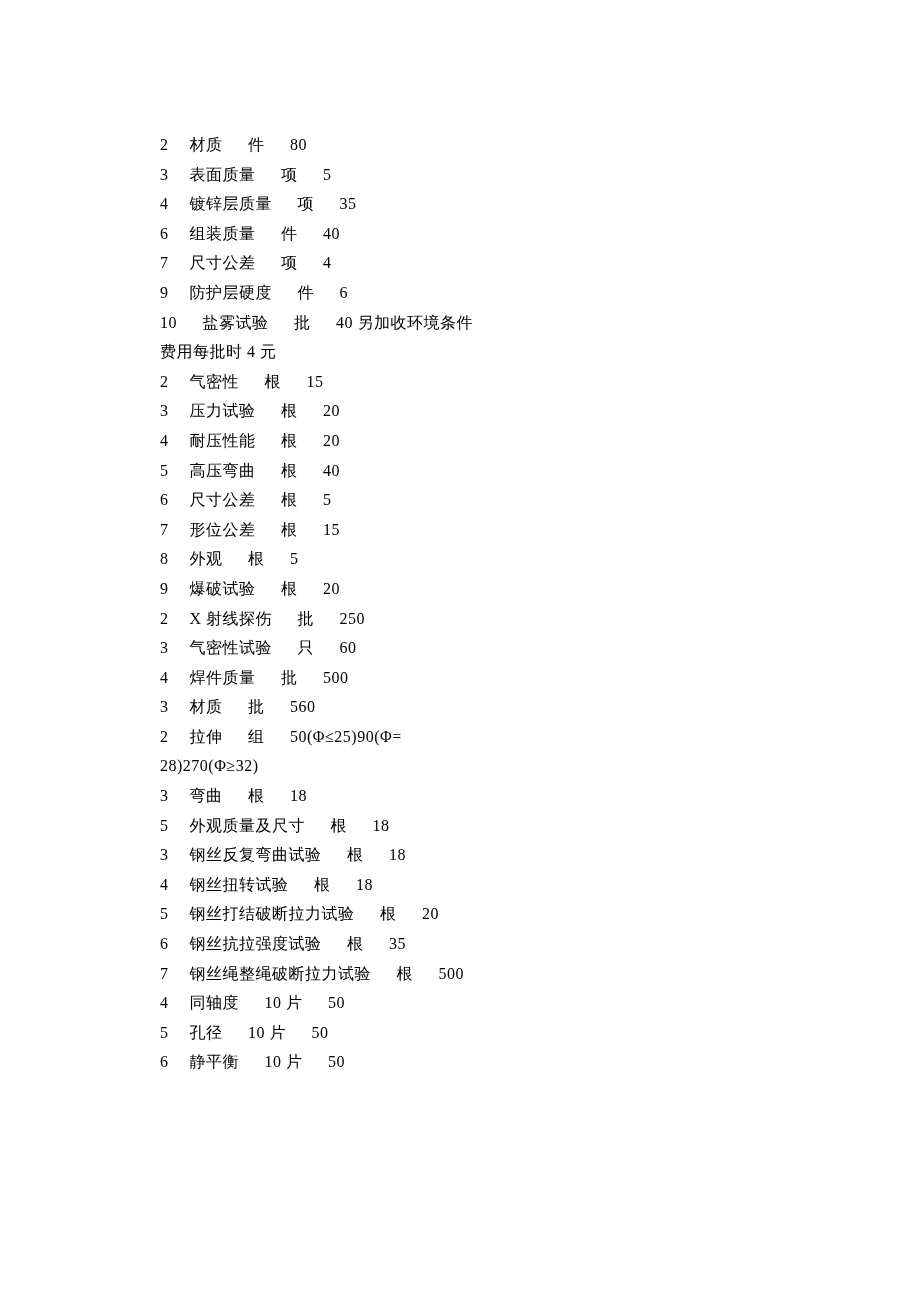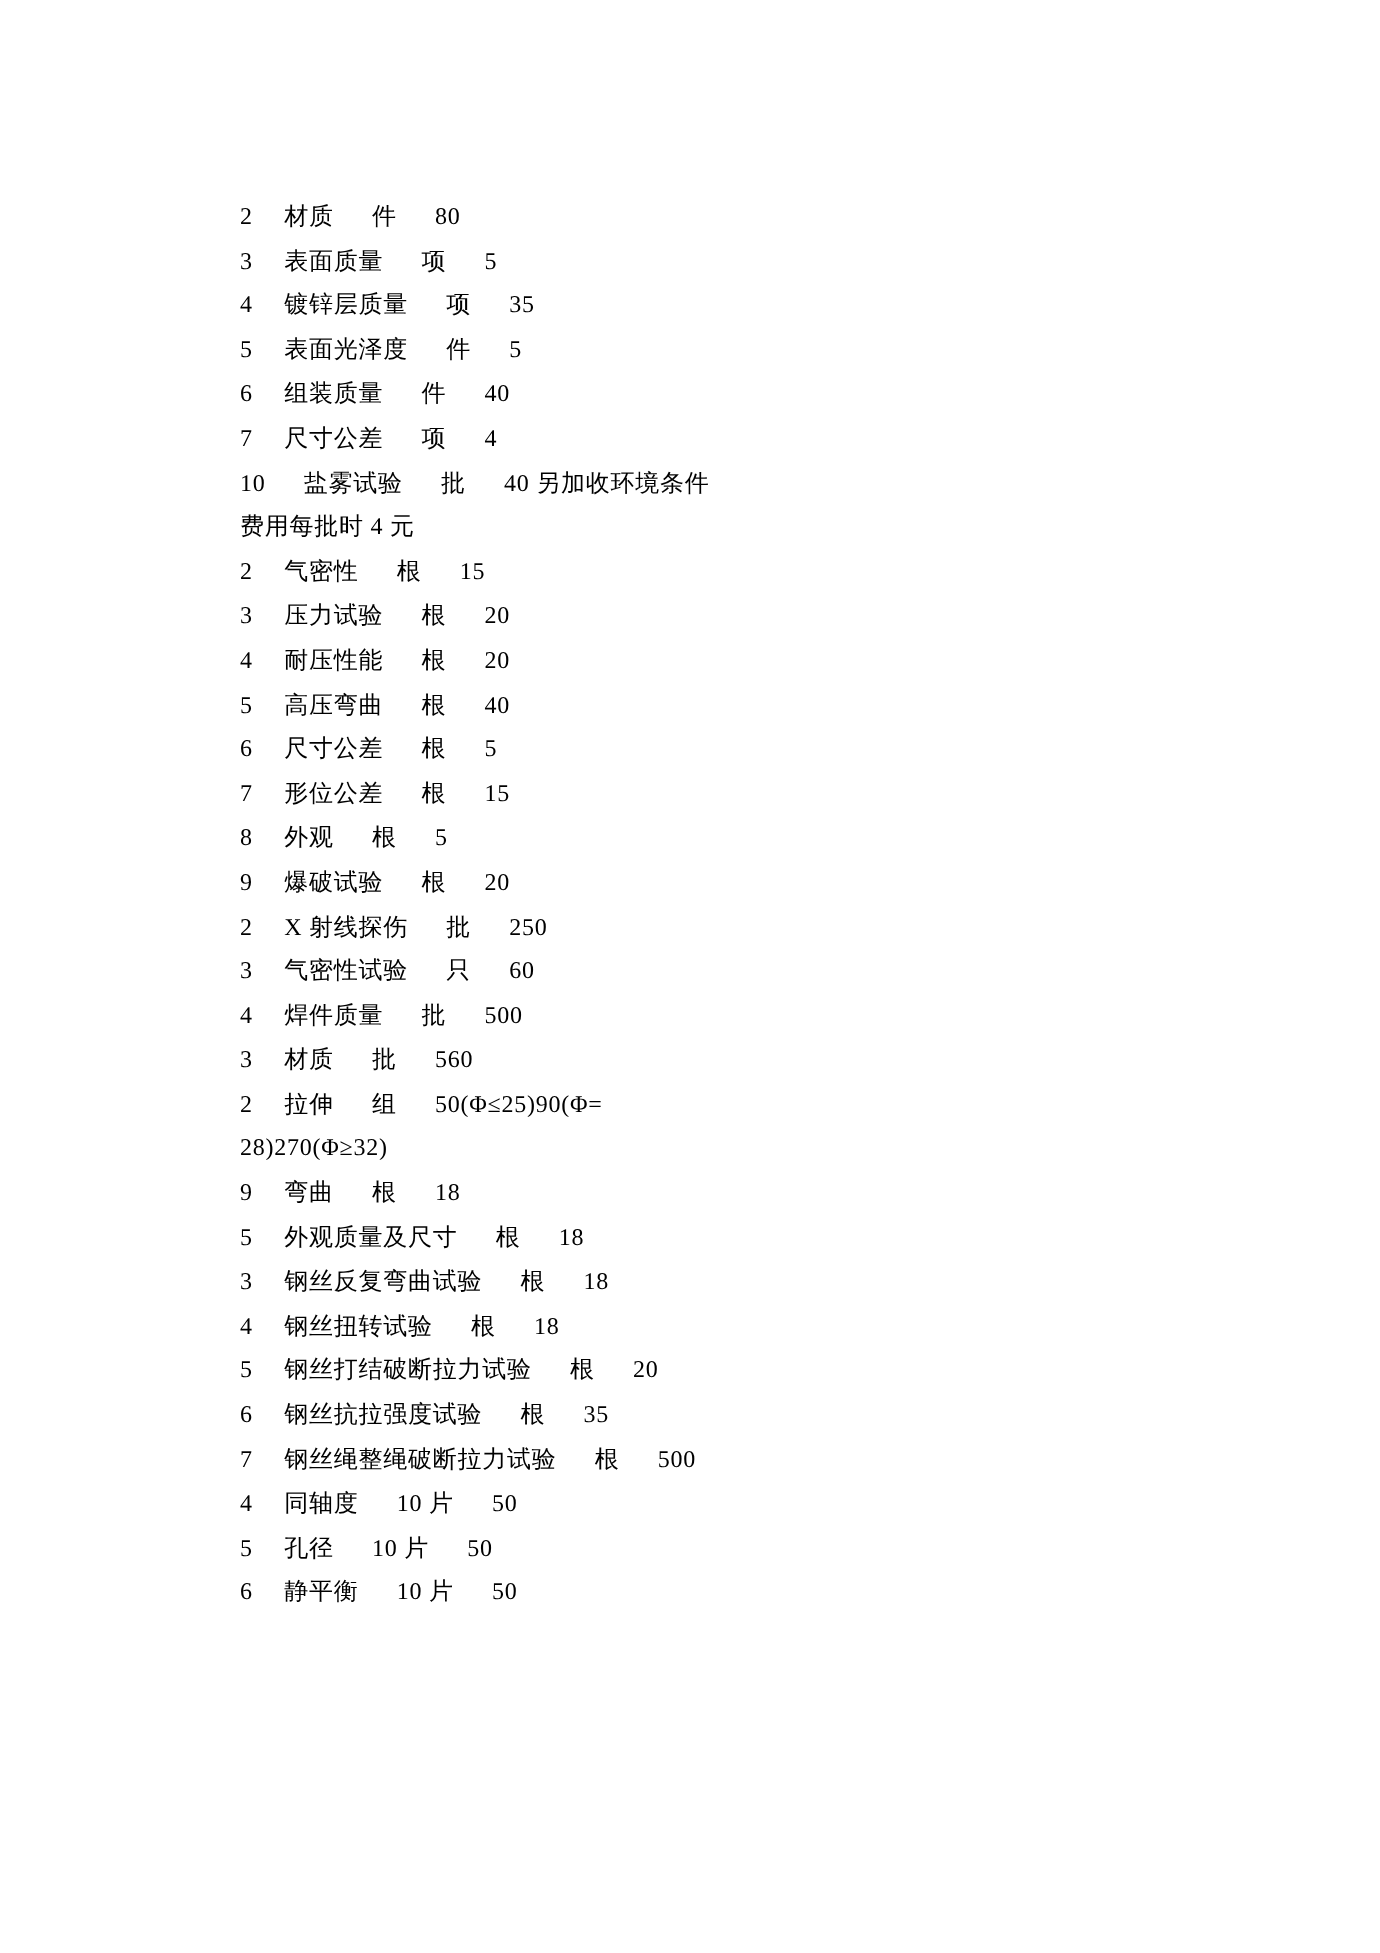--- a/index.html
+++ b/index.html
@@ -22,40 +22,40 @@
       letter-spacing: 0.5px;
     }
   </style>
 </head>
 <body>
 
 <div id="content">
     <div class="line">2　 材质　  件　  80</div>
     <div class="line">3　 表面质量　  项　  5</div>
     <div class="line">4　 镀锌层质量　  项　  35</div>
-    <div class="line">5　 表面光泽度　  件　  5</div>
     <div class="line">6　 组装质量　  件　  40</div>
     <div class="line">7　 尺寸公差　  项　  4</div>
+    <div class="line">9　 防护层硬度　  件　  6</div>
     <div class="line">10　  盐雾试验　  批　  40 另加收环境条件</div>
     <div class="line">费用每批时 4 元</div>
     <div class="line">2　 气密性　  根　  15</div>
     <div class="line">3　 压力试验　  根　  20</div>
     <div class="line">4　 耐压性能　  根　  20</div>
     <div class="line">5　 高压弯曲　  根　  40</div>
     <div class="line">6　 尺寸公差　  根　  5</div>
     <div class="line">7　 形位公差　  根　  15</div>
     <div class="line">8　 外观　  根　  5</div>
     <div class="line">9　 爆破试验　  根　  20</div>
     <div class="line">2　 X 射线探伤　  批　  250</div>
     <div class="line">3　 气密性试验　  只　  60</div>
     <div class="line">4　 焊件质量　  批　  500</div>
     <div class="line">3　 材质　  批　  560</div>
     <div class="line">2　 拉伸　  组　  50(Φ≤25)90(Φ=</div>
     <div class="line">28)270(Φ≥32)</div>
-    <div class="line">9　 弯曲　  根　  18</div>
+    <div class="line">3　 弯曲　  根　  18</div>
     <div class="line">5　 外观质量及尺寸　  根　  18</div>
     <div class="line">3　 钢丝反复弯曲试验　  根　  18</div>
     <div class="line">4　 钢丝扭转试验　  根　  18</div>
     <div class="line">5　 钢丝打结破断拉力试验　  根　  20</div>
     <div class="line">6　 钢丝抗拉强度试验　  根　  35</div>
     <div class="line">7　 钢丝绳整绳破断拉力试验　  根　  500</div>
     <div class="line">4　 同轴度　  10 片　  50</div>
     <div class="line">5　 孔径　  10 片　  50</div>
     <div class="line">6　 静平衡　  10 片　  50</div>
   </div>

